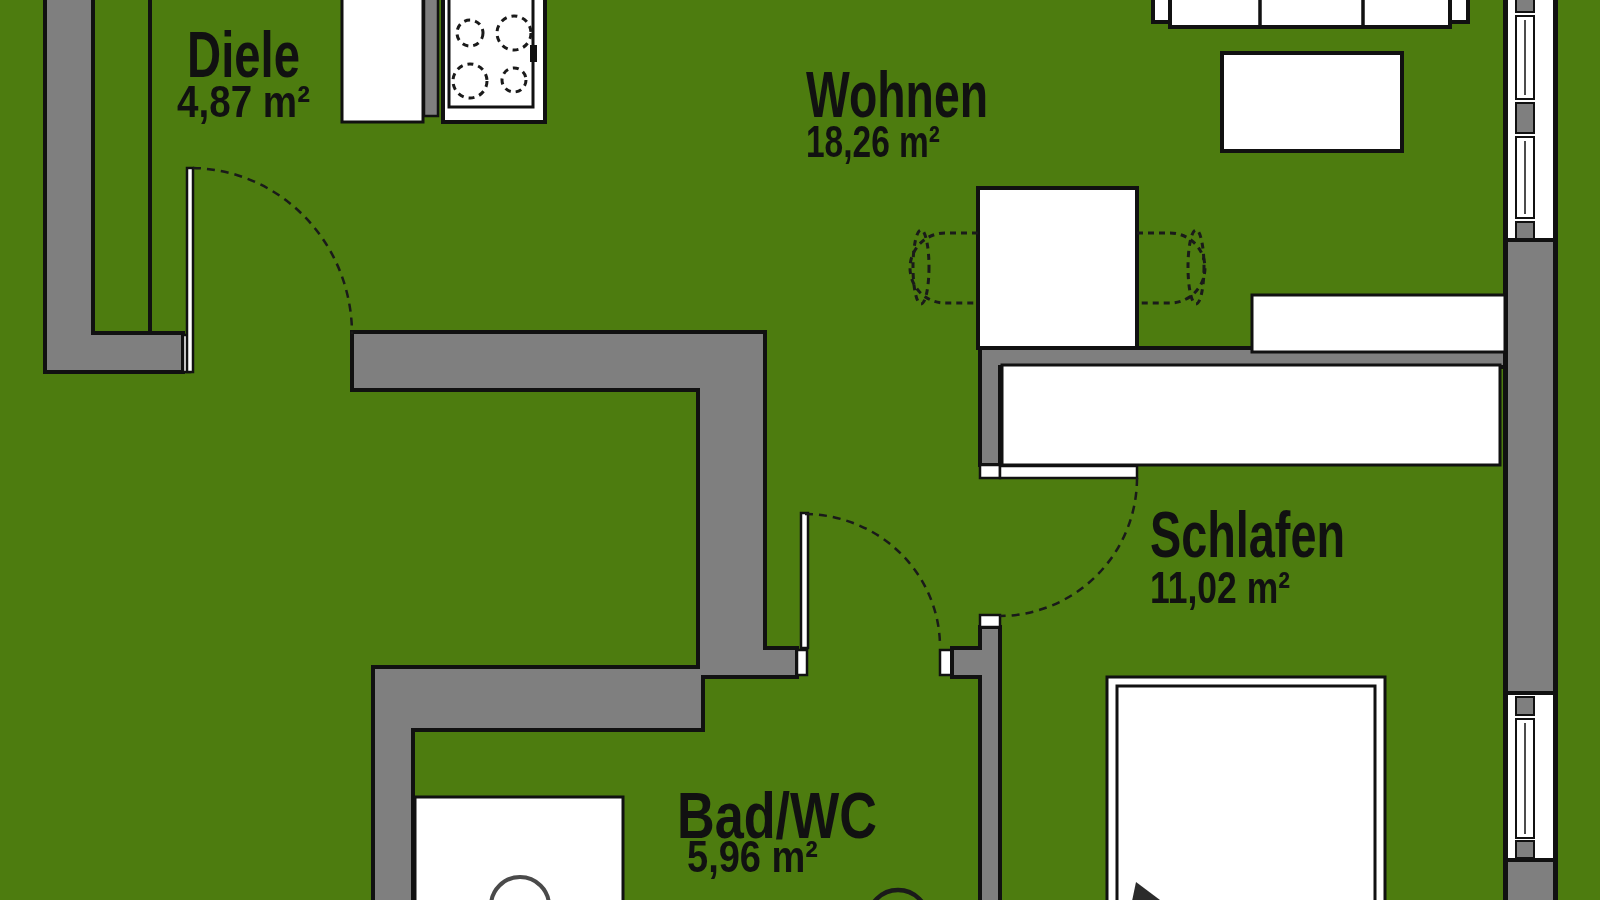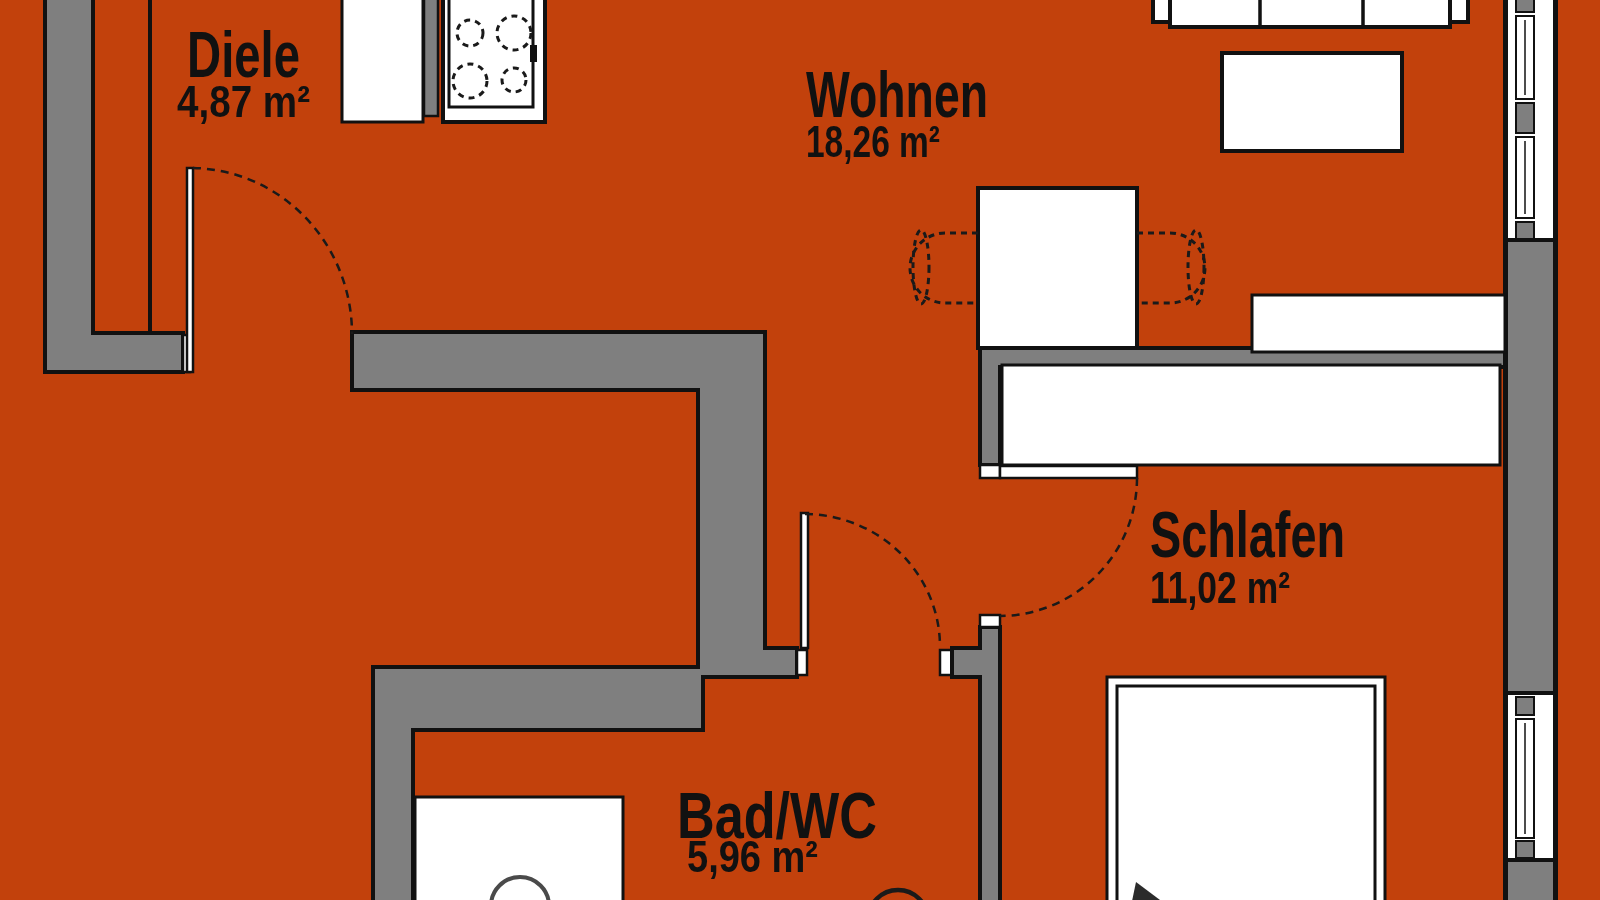--- a/index.html
+++ b/index.html
@@ -1,16 +1,16 @@
 <!DOCTYPE html>
 <html><head>
 <meta charset="utf-8">
 <style>
   html,body{margin:0;padding:0;background:#ffffff;}
-  .stage{position:relative;width:1600px;height:900px;background:#c2410c;overflow:hidden;
+  .stage{position:relative;width:1600px;height:900px;background:#4d7c0f;overflow:hidden;
          font-family:"Liberation Sans", sans-serif;}
   svg{display:block;}
   .wall{fill:#7f7f7f;stroke:#111111;stroke-width:4;}
   .wall-thin{fill:#7f7f7f;stroke:#111111;stroke-width:2.5;}
   .cap{fill:#ffffff;stroke:#111111;stroke-width:2.5;}
   .furn{fill:#ffffff;stroke:#111111;stroke-width:4;}
   .furn-thin{fill:#ffffff;stroke:#111111;stroke-width:3;}
   .dash{fill:none;stroke:#1a1a1a;stroke-width:3;stroke-dasharray:6 5;}
   .swing{fill:none;stroke:#1a1a1a;stroke-width:2.5;stroke-dasharray:8 6;}
   .leaf{fill:#ffffff;stroke:#111111;stroke-width:2.5;}

